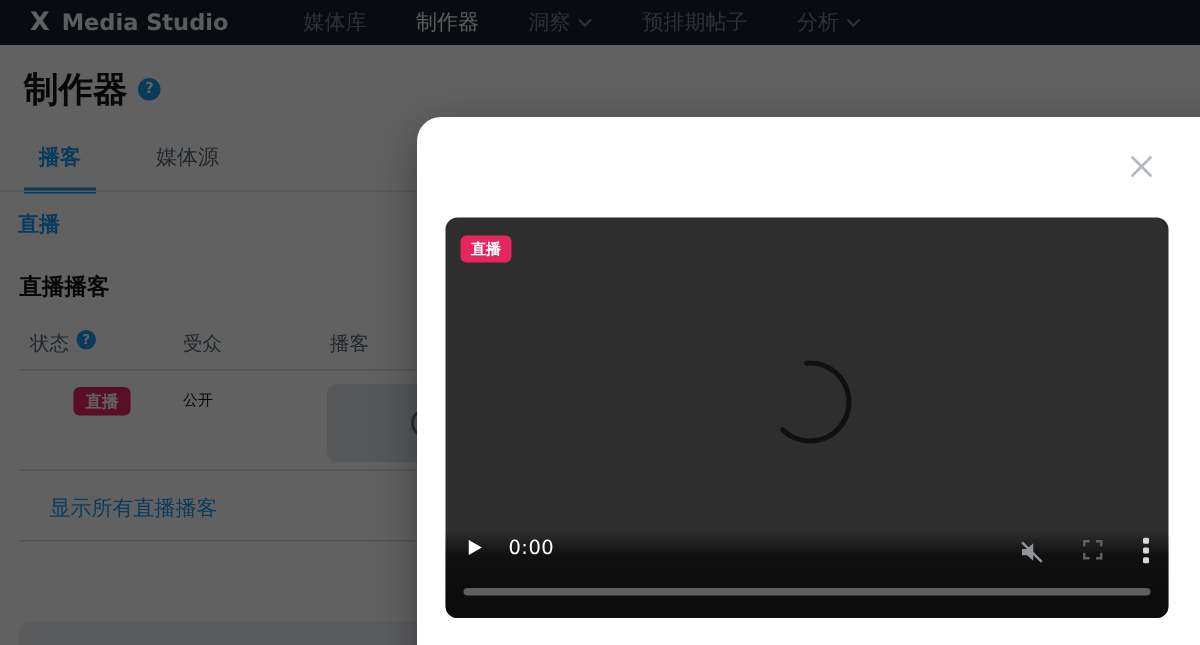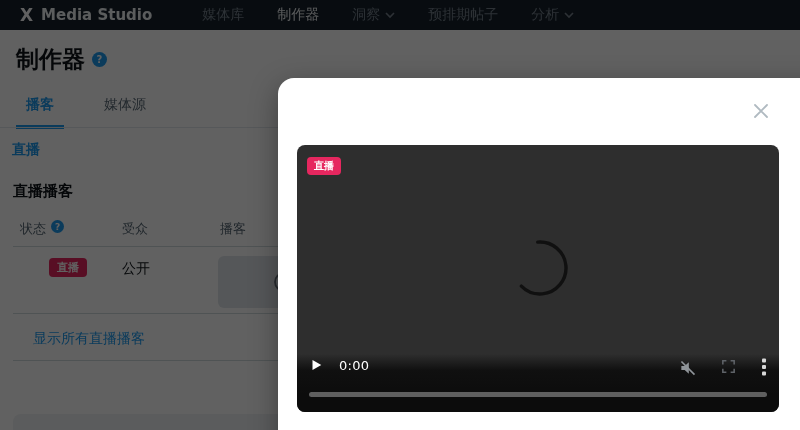--- a/index.html
+++ b/index.html
@@ -56,21 +56,21 @@
   .col-broadcast { left:220px; }
 
   .divider { position:absolute; left:13px; right:0; height:1px; background:#cfd9de; }
   .div1 { top:216px; } .div2 { top:283px; } .div3 { top:330px; }
 
   .live-badge {
     position:absolute; left:49px; top:228px;
     background:#e6275f; color:#fff; font-size:11px; font-weight:bold;
     padding:2px 8px; border-radius:4px;
   }
-  .audience-val { position:absolute; left:122px; top:230px; font-size:14px; color:#0f1419; }
+  .audience-val { position:absolute; left:122px; top:230px; font-size:10px; color:#0f1419; }
   .thumb {
     position:absolute; left:218px; top:226px; width:92px; height:52px;
     background:#dfe5ea; border-radius:6px; display:flex; align-items:center; justify-content:flex-end;
     padding-right:14px;
   }
   .thumb svg { display:block; }
 
   .show-all { position:absolute; left:33px; top:300px; font-size:14px; color:#1d9bf0; cursor:pointer; }
 
   .sched-box { position:absolute; left:13px; right:0; top:384px; height:40px; background:#eef1f3; border-radius:8px 8px 0 0; }

